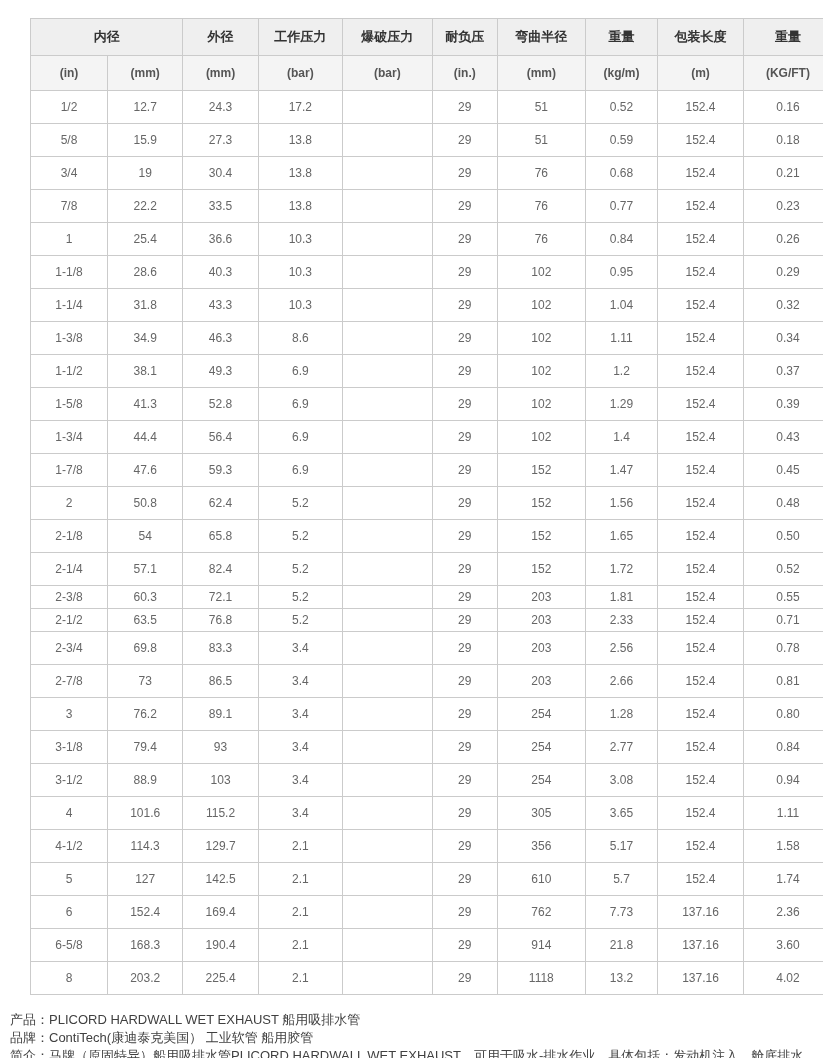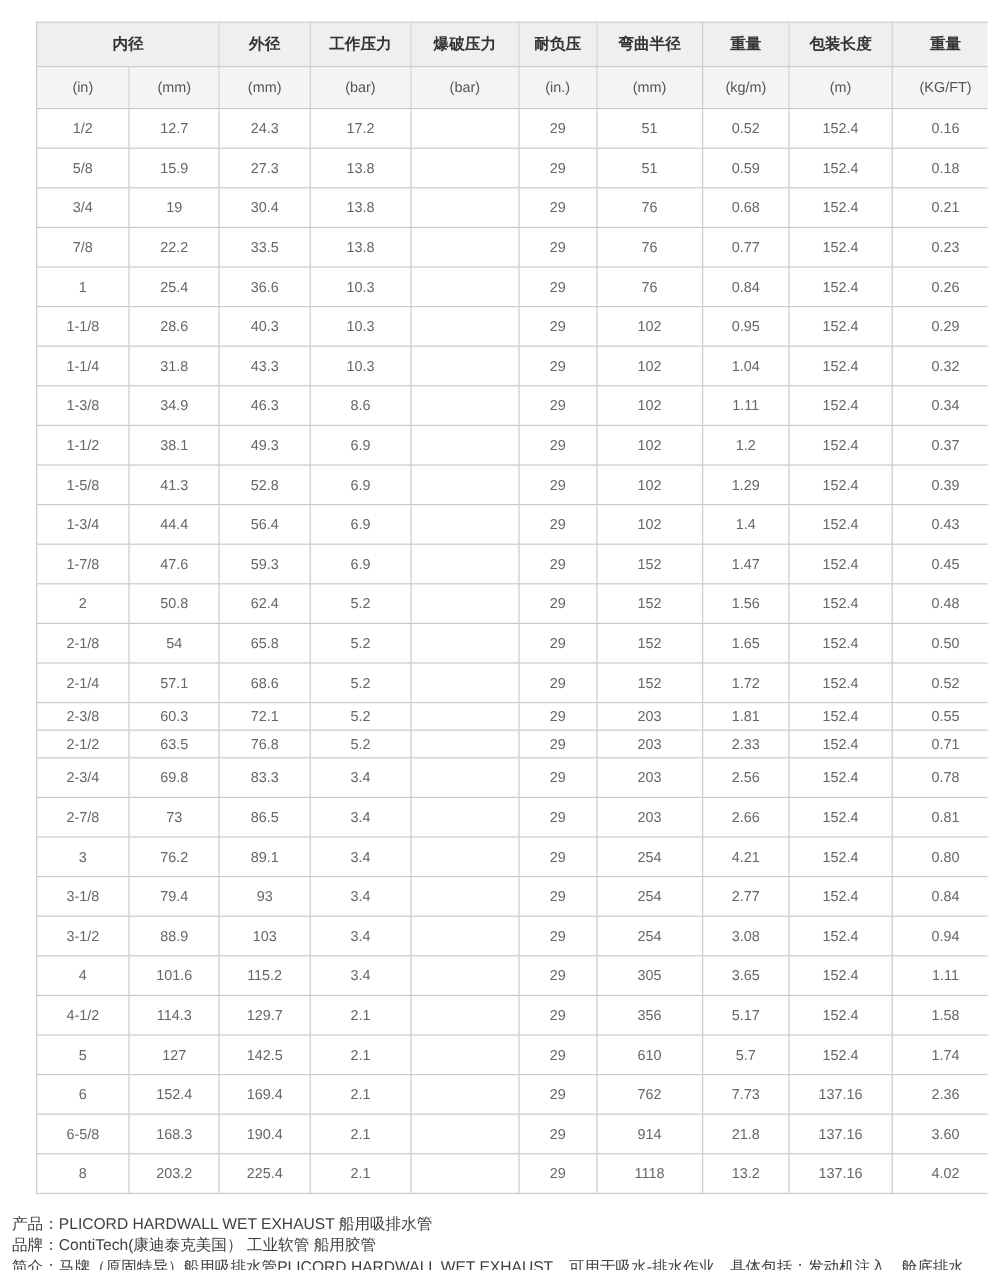--- a/index.html
+++ b/index.html
@@ -29,21 +29,21 @@
     background: #efefef;
     color: #333333;
     font-size: 13px;
     font-weight: bold;
     padding: 9px 2px;
   }
   table.spec-table th.unit {
     background: #f4f4f4;
     color: #555555;
     font-size: 12px;
-    font-weight: normal;
+    font-weight: bold;
     padding: 10px 12px;
   }
   table.spec-table td {
     background: #ffffff;
     color: #666666;
     font-size: 12px;
     padding: 9px 2px;
     height: 32px;
   }
   table.spec-table tr.compact td {
@@ -269,21 +269,21 @@
           <td></td>
           <td>29</td>
           <td>152</td>
           <td>1.65</td>
           <td>152.4</td>
           <td>0.50</td>
         </tr>
         <tr>
           <td>2-1/4</td>
           <td>57.1</td>
-          <td>68.6</td>
+          <td>82.4</td>
           <td>5.2</td>
           <td></td>
           <td>29</td>
           <td>152</td>
           <td>1.72</td>
           <td>152.4</td>
           <td>0.52</td>
         </tr>
         <tr class="compact">
           <td>2-3/8</td>
@@ -334,21 +334,21 @@
           <td>0.81</td>
         </tr>
         <tr>
           <td>3</td>
           <td>76.2</td>
           <td>89.1</td>
           <td>3.4</td>
           <td></td>
           <td>29</td>
           <td>254</td>
-          <td>4.21</td>
+          <td>1.28</td>
           <td>152.4</td>
           <td>0.80</td>
         </tr>
         <tr>
           <td>3-1/8</td>
           <td>79.4</td>
           <td>93</td>
           <td>3.4</td>
           <td></td>
           <td>29</td>

